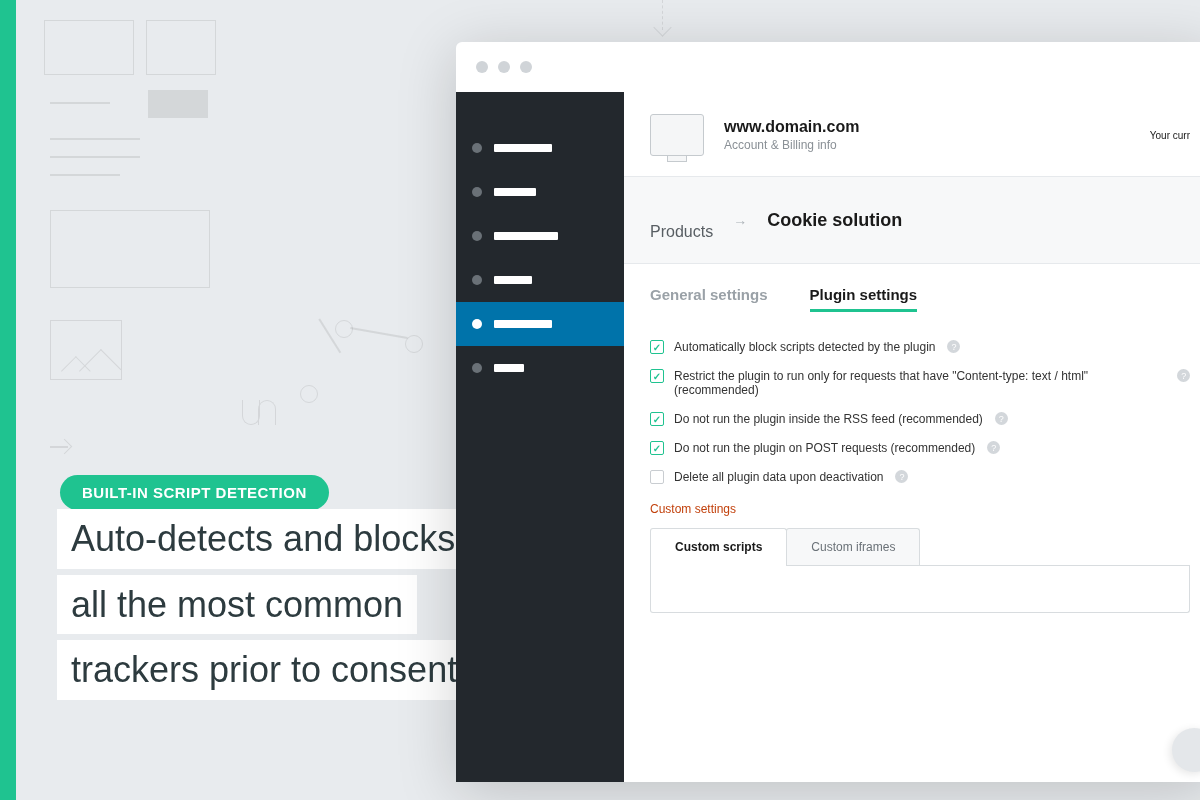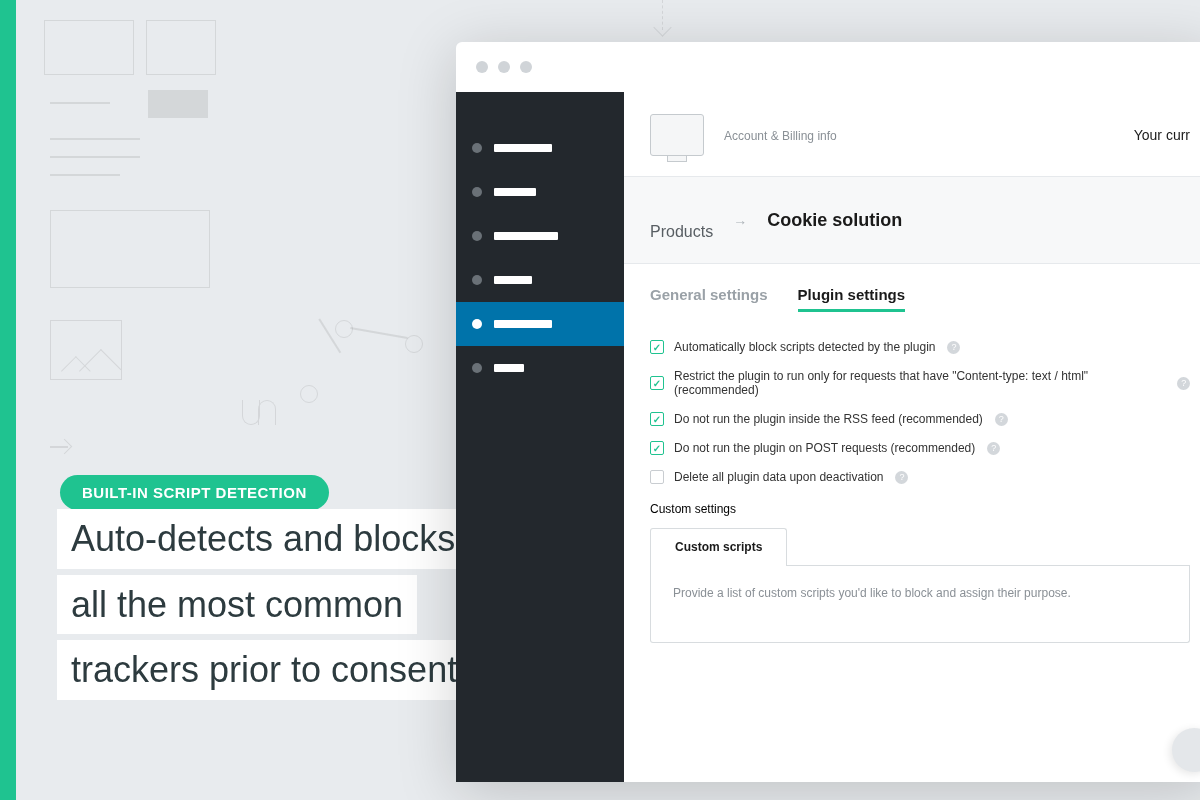--- a/index.html
+++ b/index.html
@@ -234,21 +234,21 @@
   left: 50%; bottom: -7px;
   transform: translateX(-50%);
   width: 18px; height: 5px;
   border: 1.5px solid #c5cace;
   border-top: none;
   background: #f5f6f7;
 }
 .domain-info { flex: 1; }
 .domain-name { font-size: 16px; font-weight: 700; color: #1a1a1a; }
 .domain-sub { font-size: 12px; color: #8a9096; margin-top: 2px; }
-.plan-text { font-size: 14px; color: #1a1a1a; }
+.plan-text { font-size: 10px; color: #1a1a1a; }
 
 .breadcrumb-row {
   background: #f7f8f9;
   padding: 22px 26px;
   border-bottom: 1px solid #e6e9ec;
   display: flex;
   align-items: center;
   gap: 20px;
 }
 .bc-products { font-size: 16px; color: #585e63; margin-top: 24px; }
@@ -256,39 +256,39 @@
 .bc-current { font-size: 18px; font-weight: 700; color: #1a1a1a; }
 
 .main-panel {
   background: #fff;
   flex: 1;
   padding: 22px 26px;
   position: relative;
 }
 .tabs {
   display: flex;
-  gap: 30px;
+  gap: 42px;
   margin-bottom: 28px;
 }
 .tab {
   font-size: 15px;
   padding-bottom: 6px;
   color: #9aa1a7;
   font-weight: 600;
   cursor: pointer;
 }
 .tab.active {
   color: #1a1a1a;
   font-weight: 700;
   border-bottom: 3px solid #1fc390;
 }
 
 .checkbox-row {
   display: flex;
-  align-items: center;
+  align-items: flex-start;
   gap: 10px;
   margin-bottom: 15px;
   font-size: 12px;
   color: #333;
 }
 .checkbox {
   width: 14px; height: 14px;
   border: 1px solid #1fc390;
   border-radius: 2px;
   display: flex;
@@ -312,21 +312,21 @@
   color: #fff;
   font-size: 9px;
   display: inline-flex;
   align-items: center;
   justify-content: center;
   margin-left: 2px;
 }
 
 .custom-heading {
   font-size: 12px;
-  color: #000000;
+  color: #c2410c;
   margin-top: 18px;
   margin-bottom: 12px;
 }
 
 .sub-tabs {
   display: flex;
   border-bottom: 1px solid #d8dcdf;
 }
 .sub-tab {
   font-size: 12px;
@@ -445,20 +445,21 @@
           <div class="side-dot"></div>
           <div class="side-bar w6"></div>
         </div>
     </div>
 
     <div class="content">
 
       <div class="content-header">
         <div class="monitor-icon"></div>
         <div class="domain-info">
+          <div class="domain-name">www.domain.com</div>
           <div class="domain-sub">Account &amp; Billing info</div>
         </div>
         <div class="plan-text">Your curr</div>
       </div>
 
       <div class="breadcrumb-row">
         <span class="bc-products">Products</span>
         <span class="bc-arrow">→</span>
         <span class="bc-current">Cookie solution</span>
       </div>
@@ -493,23 +494,23 @@
         <div class="checkbox-row">
           <div class="checkbox unchecked"></div>
           <span>Delete all plugin data upon deactivation</span>
           <span class="help-icon">?</span>
         </div>
 
         <div class="custom-heading">Custom settings</div>
 
         <div class="sub-tabs">
           <div class="sub-tab active">Custom scripts</div>
+          <div class="sub-tab">Custom iframes</div>
         </div>
         <div class="sub-panel">
-          <div class="sub-desc">Provide a list of custom scripts you'd like to block and assign their purpose.</div>
         </div>
 
         <div class="fab"></div>
 
       </div>
     </div>
   </div>
 </div>
 
 </body></html>

